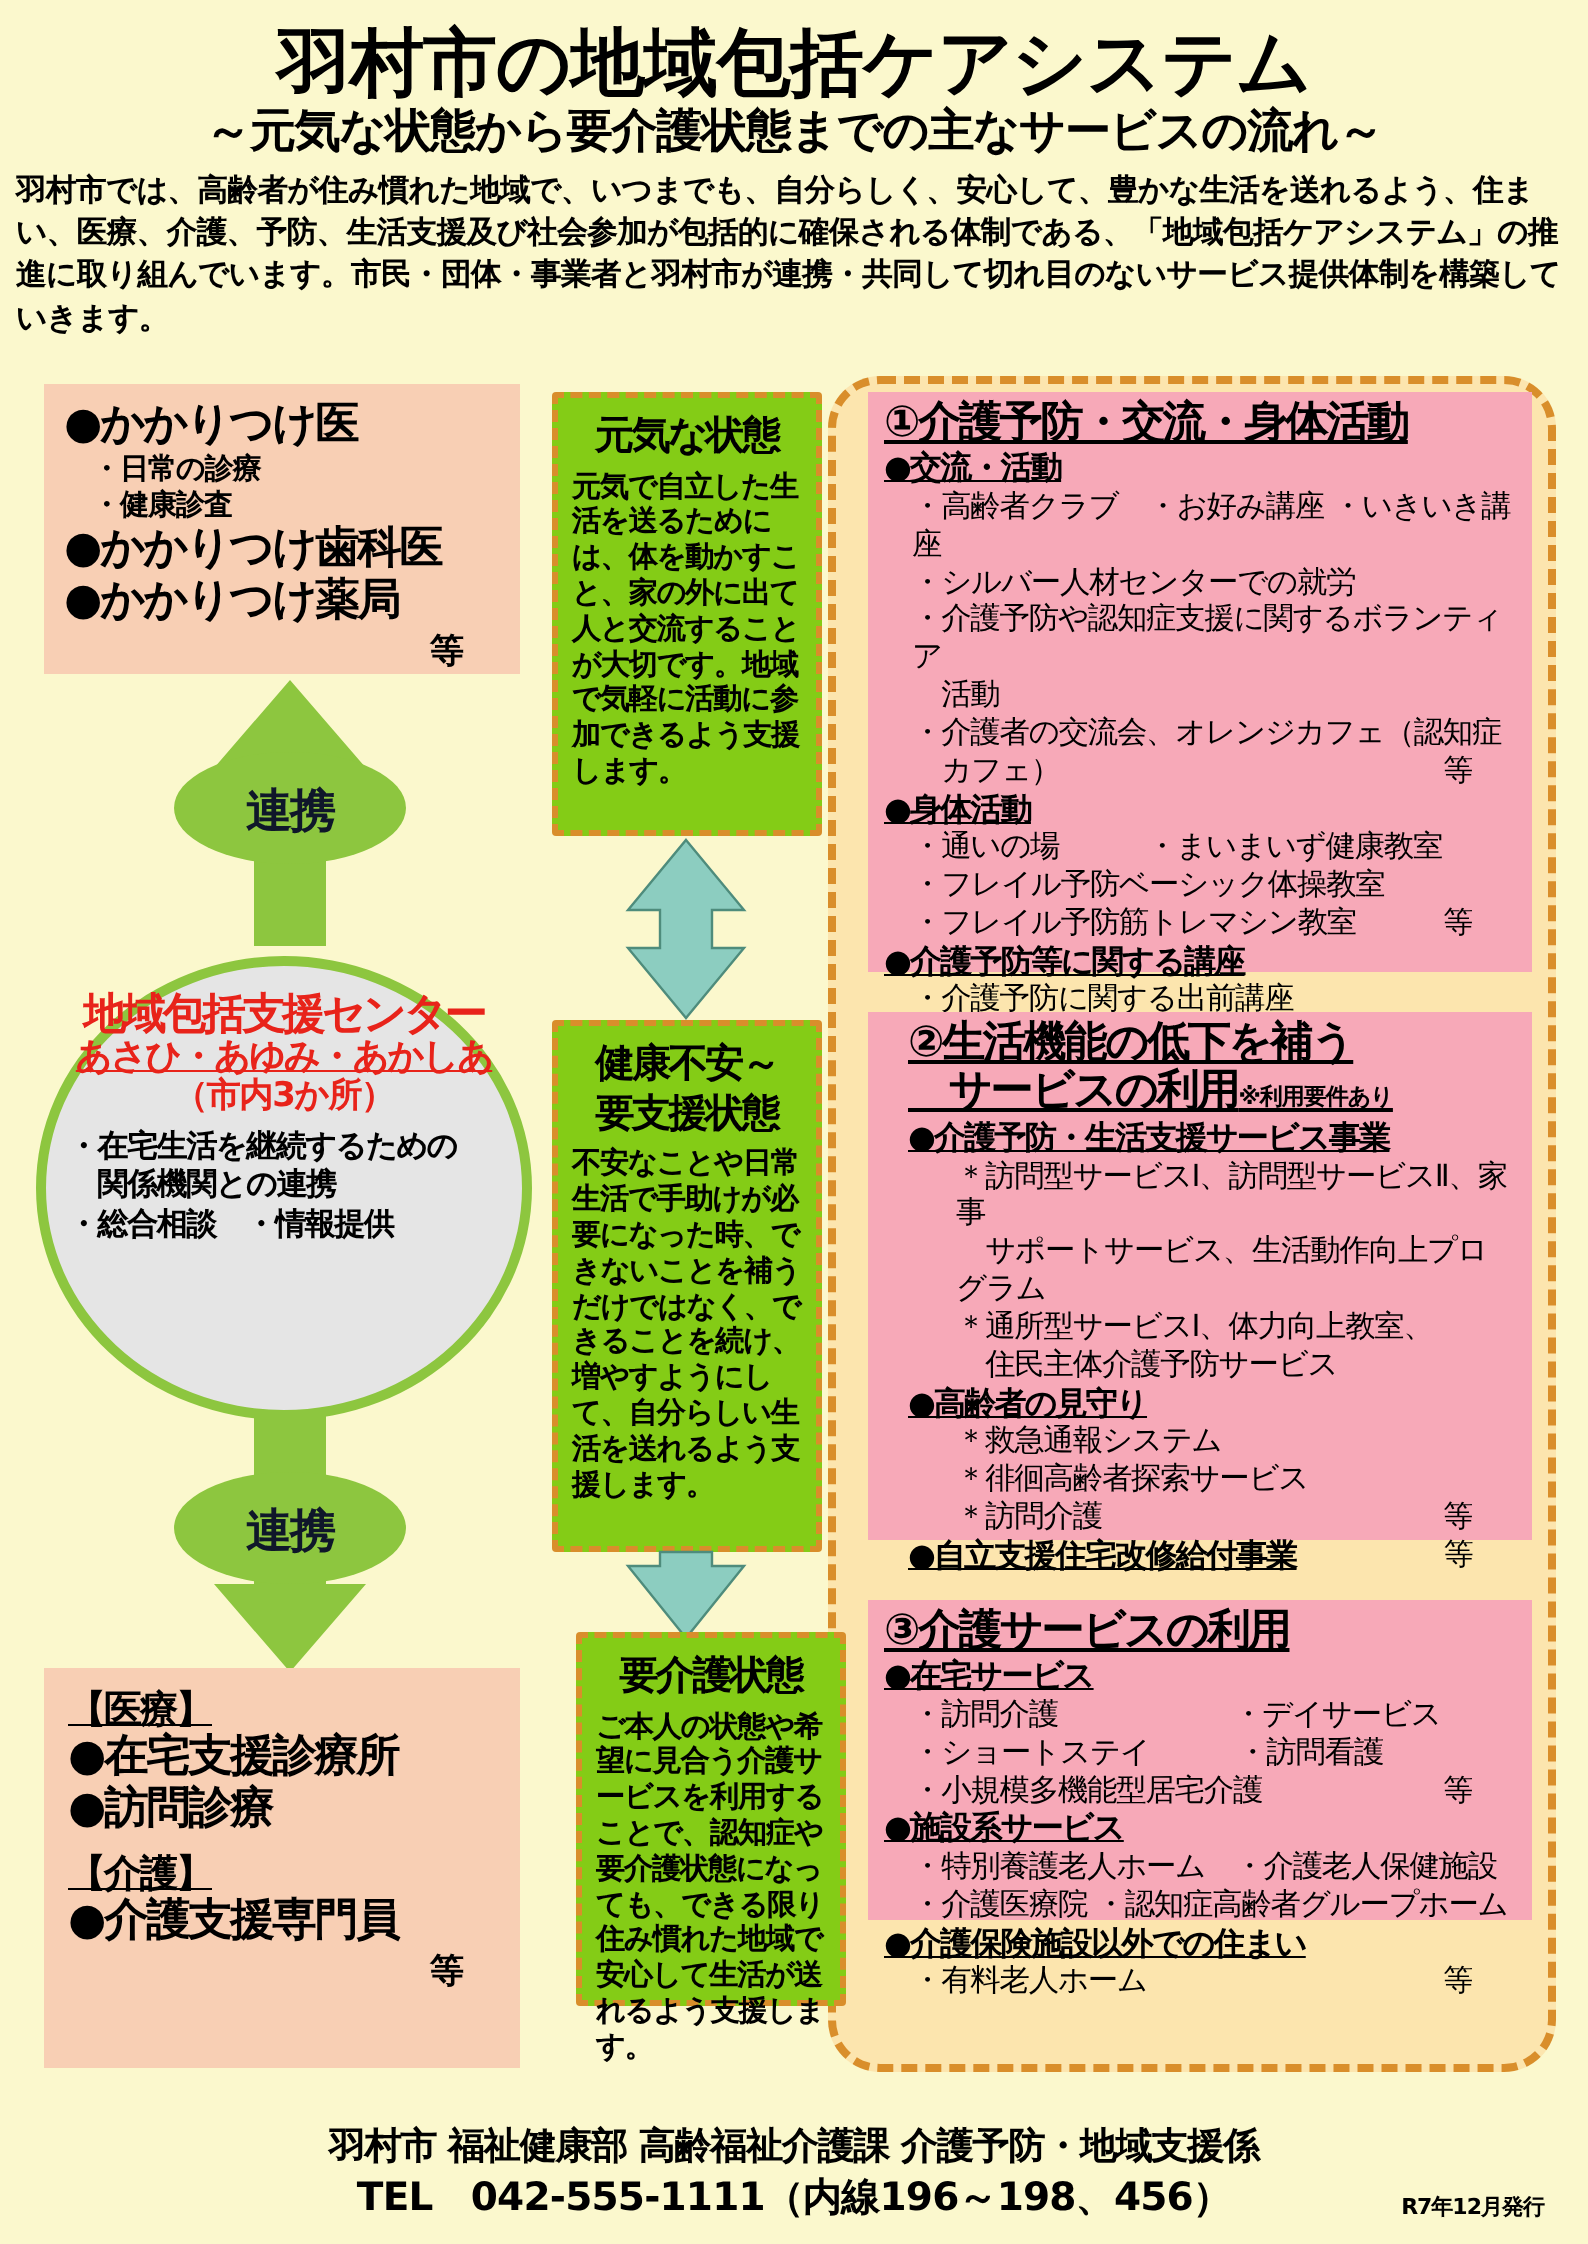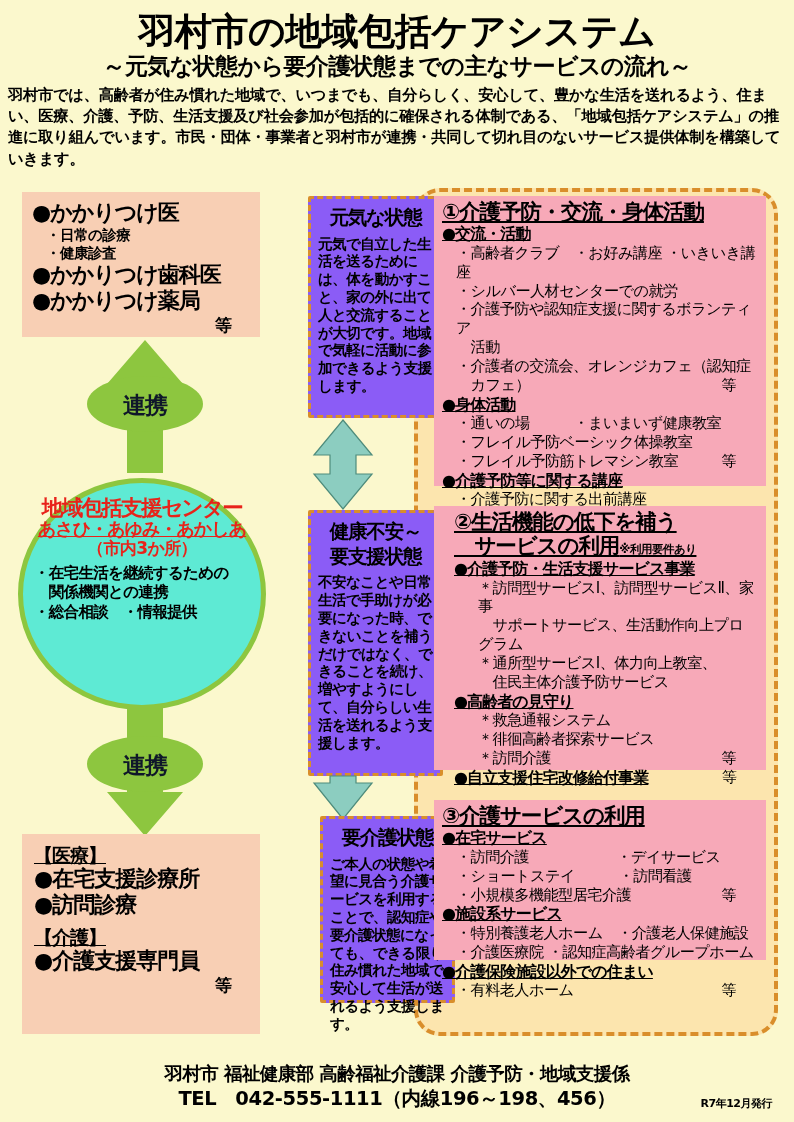--- a/index.html
+++ b/index.html
@@ -38,40 +38,39 @@
   
   .box{position:absolute;box-sizing:border-box;}
 
   .peach{
     background:#f8cfb4;
   }
   .pink{
     background:#f7a9b8;
   }
   .cream{
-    background:#8b5cf6;
+    background:#84cc16;
     border:3px dashed #d98e2b;
     border-radius:2px;
-    margin-left:32px;
   }
 
   
   #left-medical-top{left:14px;top:14px;width:238px;height:145px;padding:8px 10px 0 10px;}
   #left-medical-bottom{left:14px;top:656px;width:238px;height:200px;padding:10px 10px 0 12px;}
 
   .l-head{font-size:22px;font-weight:bold;line-height:1.18;letter-spacing:-1px;}
   .l-sub{font-size:14.5px;font-weight:bold;line-height:1.25;letter-spacing:-0.5px;padding-left:14px;}
   .l-underline{text-decoration:underline;}
   .etc-right{text-align:right;font-size:17px;font-weight:bold;padding-right:18px;}
 
   
   #center-circle{
     position:absolute;left:10px;top:300px;width:248px;height:232px;
     border-radius:50%;
-    background:#5eead4;
+    background:#e5e5e5;
     border:5px solid #8dc63f;
     box-sizing:border-box;
     display:flex;flex-direction:column;align-items:center;
     padding-top:14px;
   }
   .circ-title{font-size:21.5px;font-weight:bold;color:#e8231a;letter-spacing:-1.6px;line-height:1.05;}
   .circ-sub{font-size:18px;font-weight:bold;color:#e8231a;letter-spacing:-1px;line-height:1.12;text-decoration:underline;}
   .circ-sub2{font-size:17px;font-weight:bold;color:#e8231a;letter-spacing:-0.6px;line-height:1.15;}
   .circ-body{font-size:15.5px;font-weight:bold;line-height:1.24;letter-spacing:-0.7px;margin-top:5px;text-align:left;width:220px;padding-left:4px;}
 

